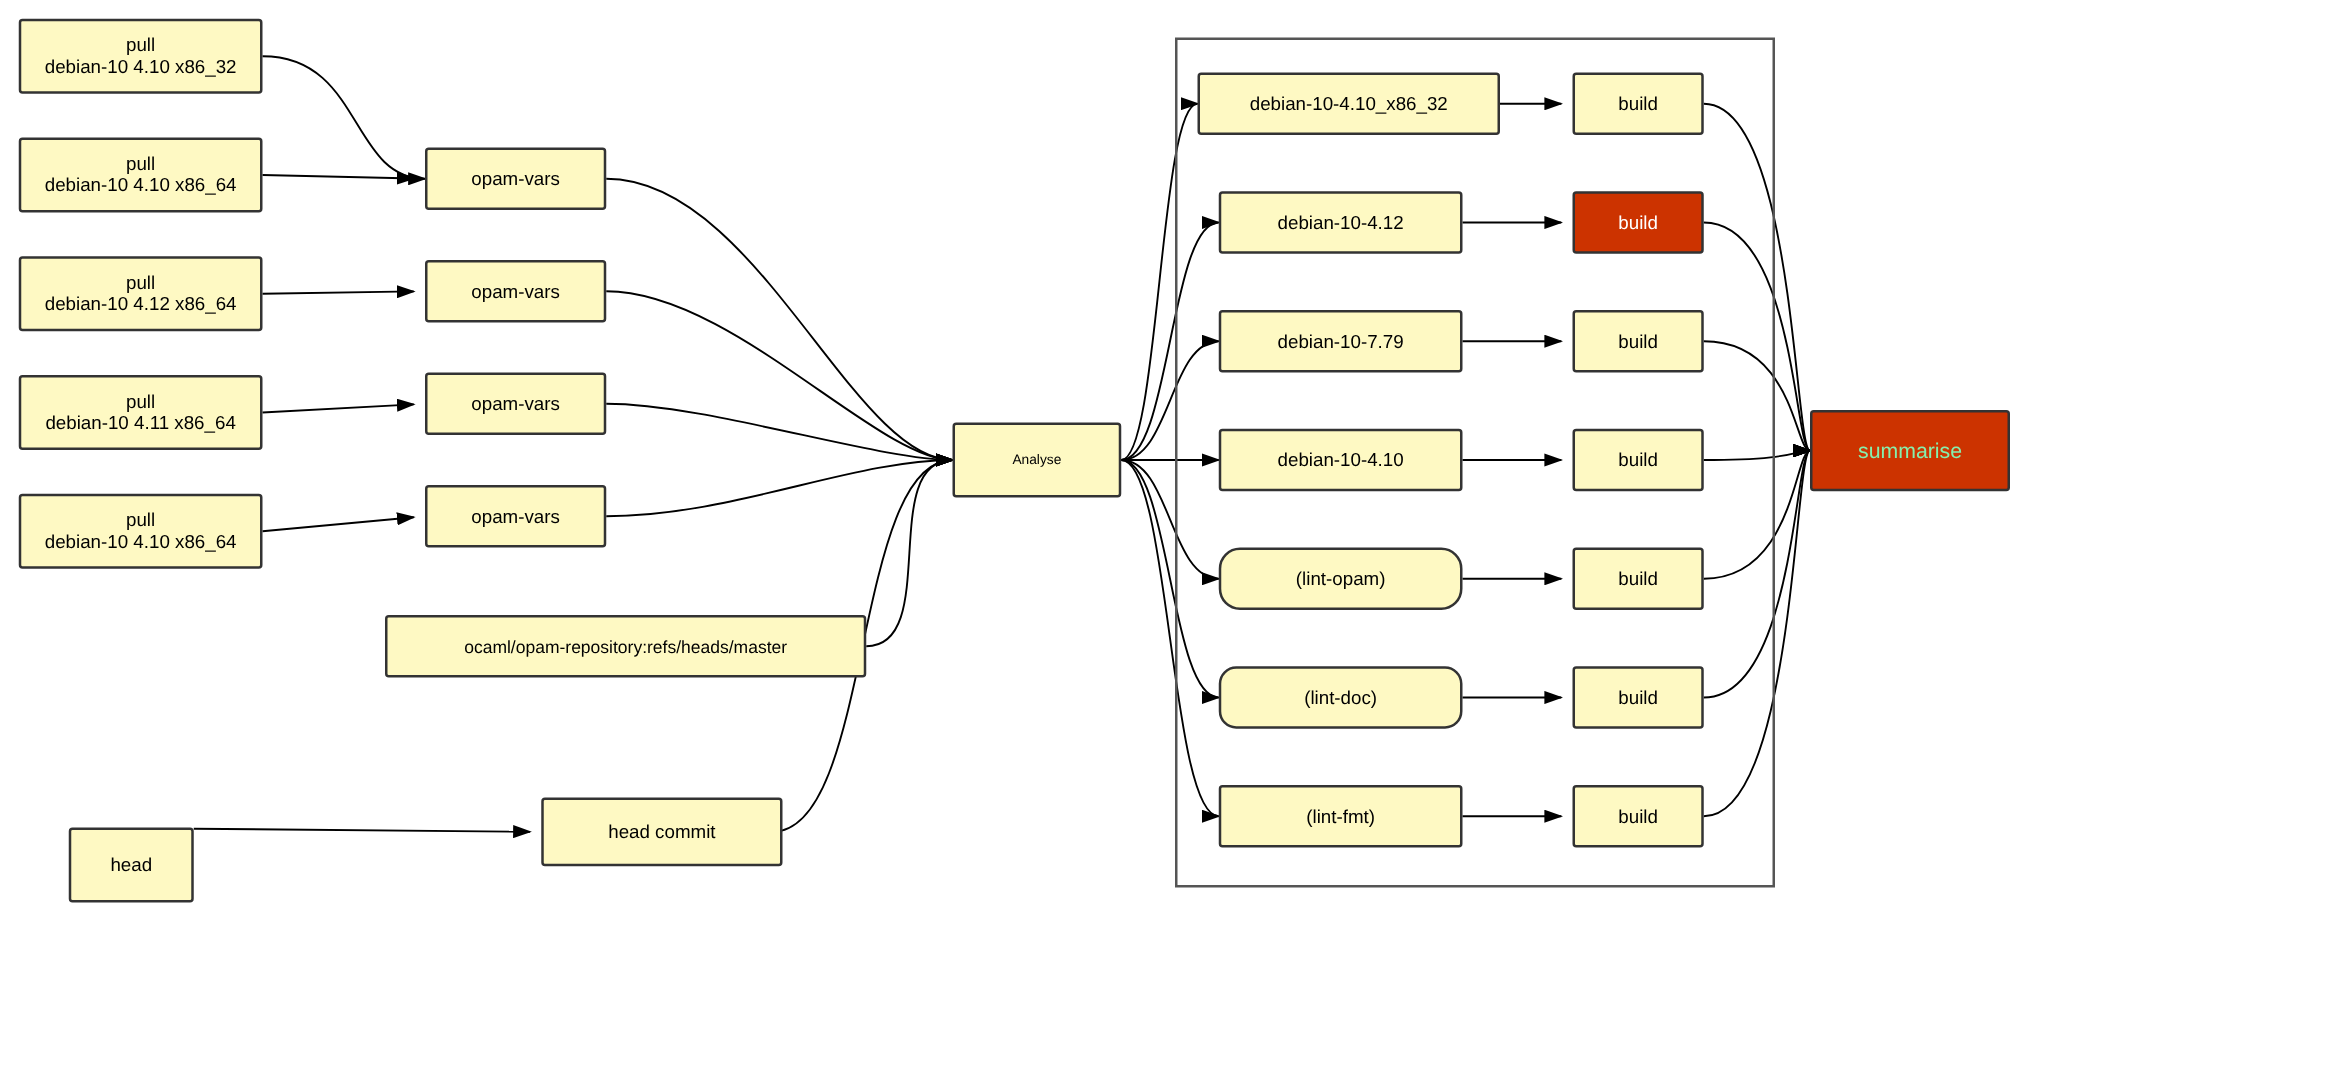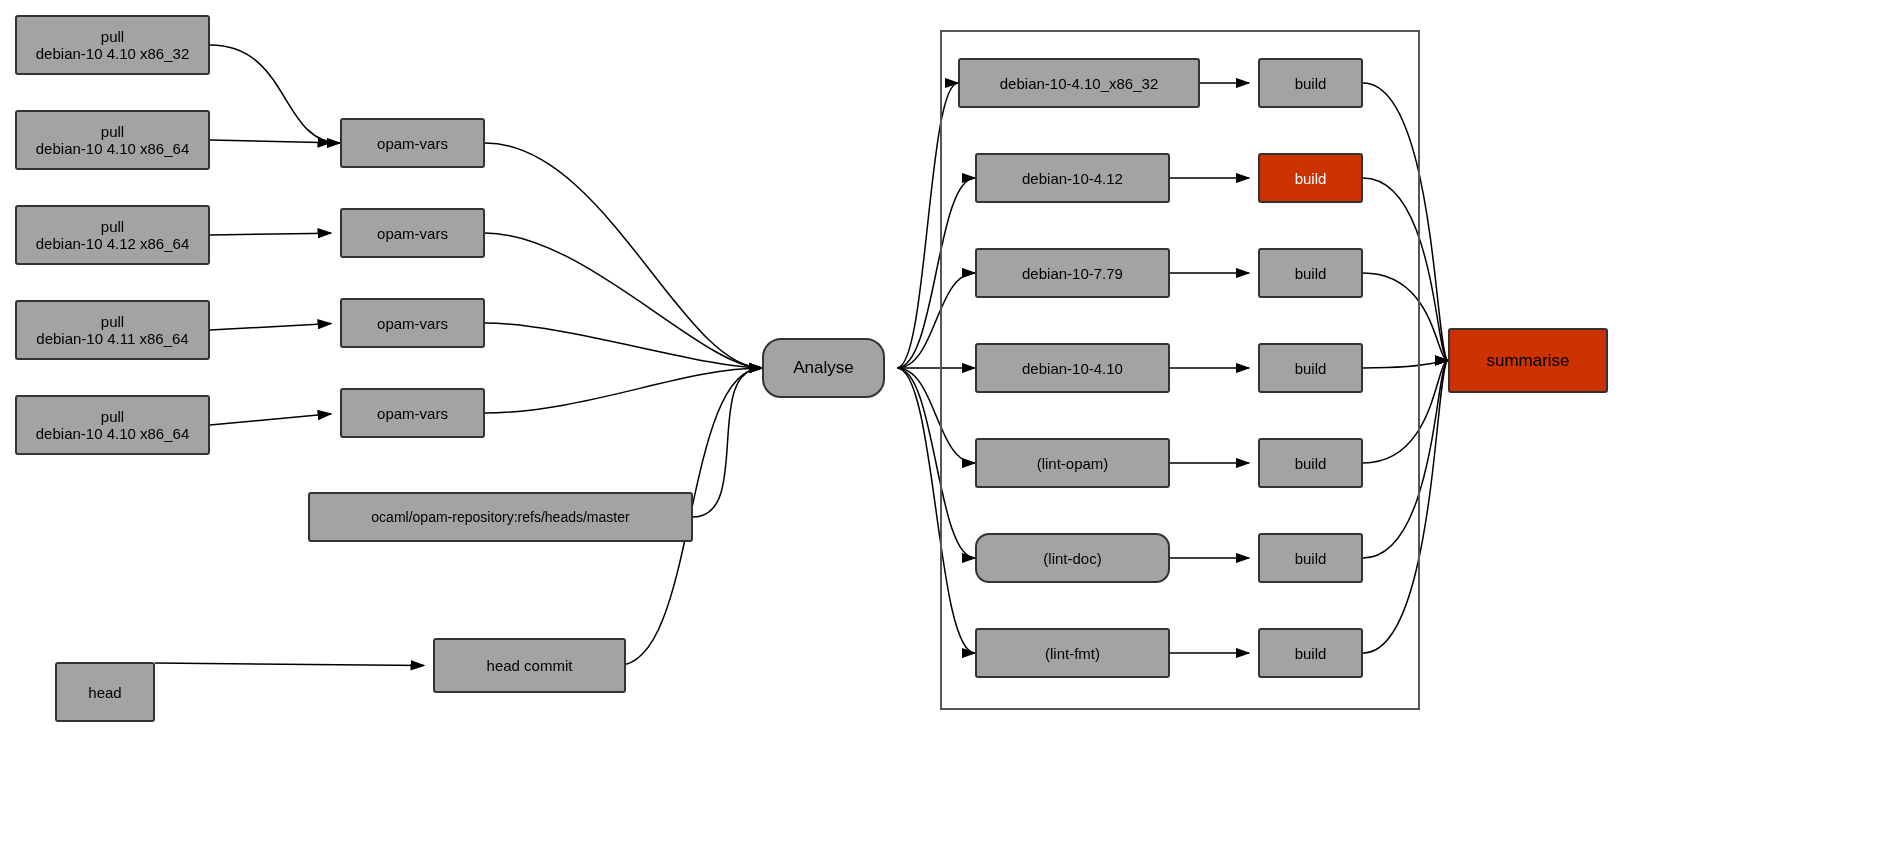--- a/index.html
+++ b/index.html
@@ -13,37 +13,37 @@
     }
     svg {
       position: absolute;
       top: 0; left: 0;
       width: 1880px;
       height: 865px;
     }
     .node {
       position: absolute;
       border: 2px solid #333;
-      background: #a3a3a3;
+      background: #fef9c3;
       display: flex;
       align-items: center;
       justify-content: center;
       text-align: center;
       font-size: 15px;
       font-weight: normal;
       padding: 6px 10px;
       border-radius: 3px;
     }
     .node.red {
       background: #cc3300;
       color: #fff;
     }
     .node.orange-red {
       background: #cc3300;
-      color: #000000;
+      color: #86efac;
       font-size: 17px;
       text-align: right;
     }
   </style>
 </head>
 <body>
 
 <svg id="arrows-svg" xmlns="http://www.w3.org/2000/svg">
   <defs>
     <marker id="arrowhead" markerWidth="10" markerHeight="7" refX="9" refY="3.5" orient="auto">
@@ -94,29 +94,29 @@
 <div class="node" style="left:340px;top:118px;width:145px;height:50px;">opam-vars</div>
 <div class="node" style="left:340px;top:208px;width:145px;height:50px;">opam-vars</div>
 <div class="node" style="left:340px;top:298px;width:145px;height:50px;">opam-vars</div>
 <div class="node" style="left:340px;top:388px;width:145px;height:50px;">opam-vars</div>
 
 <div class="node" style="left:308px;top:492px;width:385px;height:50px;font-size:14px;">ocaml/opam-repository:refs/heads/master</div>
 
 <div class="node" style="left:55px;top:662px;width:100px;height:60px;">head</div>
 <div class="node" style="left:433px;top:638px;width:193px;height:55px;">head commit</div>
 
-<div class="node" style="left:762px;top:338px;width:123px;height:60px;font-size:17px;border-radius:19px;">Analyse</div>
+<div class="node" style="left:762px;top:338px;width:135px;height:60px;font-size:11px;">Analyse</div>
 
 <div style="position:absolute;left:940px;top:30px;width:480px;height:680px;border:2px solid #555;background:transparent;z-index:0;"></div>
 
 <div class="node" style="left:958px;top:58px;width:242px;height:50px;z-index:1;">debian-10-4.10_x86_32</div>
 <div class="node" style="left:975px;top:153px;width:195px;height:50px;z-index:1;">debian-10-4.12</div>
 <div class="node" style="left:975px;top:248px;width:195px;height:50px;z-index:1;">debian-10-7.79</div>
 <div class="node" style="left:975px;top:343px;width:195px;height:50px;z-index:1;">debian-10-4.10</div>
-<div class="node" style="left:975px;top:438px;width:195px;height:50px;z-index:1;">(lint-opam)</div>
+<div class="node" style="left:975px;top:438px;width:195px;height:50px;z-index:1;border-radius:17px;">(lint-opam)</div>
 <div class="node" style="left:975px;top:533px;width:195px;height:50px;z-index:1;border-radius:14px;">(lint-doc)</div>
 <div class="node" style="left:975px;top:628px;width:195px;height:50px;z-index:1;">(lint-fmt)</div>
 
 <div class="node" style="left:1258px;top:58px;width:105px;height:50px;z-index:1;">build</div>
 <div class="node red" style="left:1258px;top:153px;width:105px;height:50px;z-index:1;">build</div>
 <div class="node" style="left:1258px;top:248px;width:105px;height:50px;z-index:1;">build</div>
 <div class="node" style="left:1258px;top:343px;width:105px;height:50px;z-index:1;">build</div>
 <div class="node" style="left:1258px;top:438px;width:105px;height:50px;z-index:1;">build</div>
 <div class="node" style="left:1258px;top:533px;width:105px;height:50px;z-index:1;">build</div>
 <div class="node" style="left:1258px;top:628px;width:105px;height:50px;z-index:1;">build</div>

